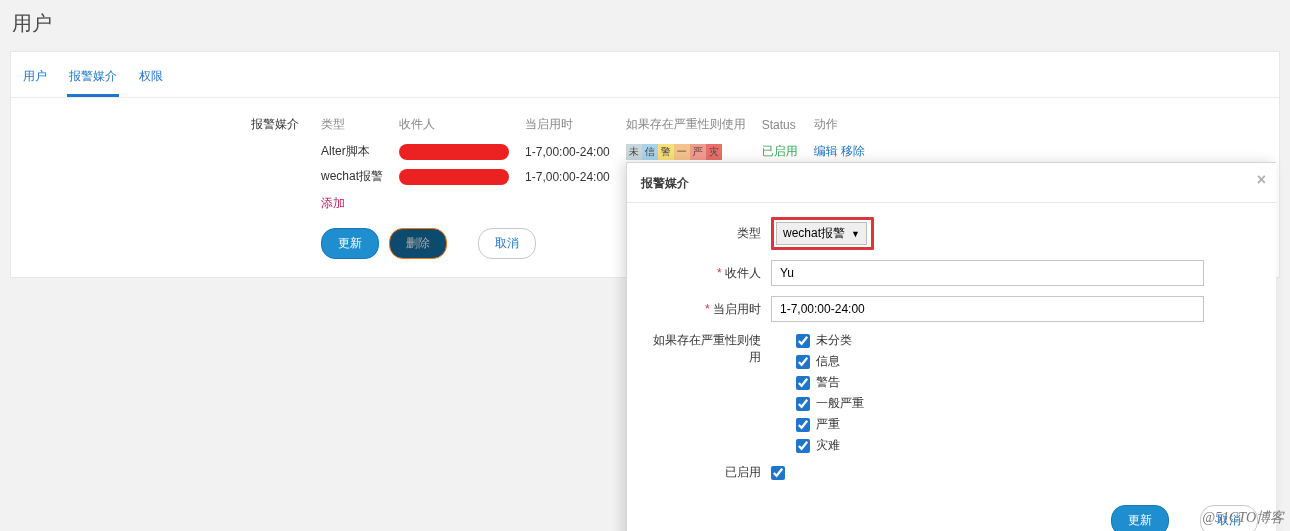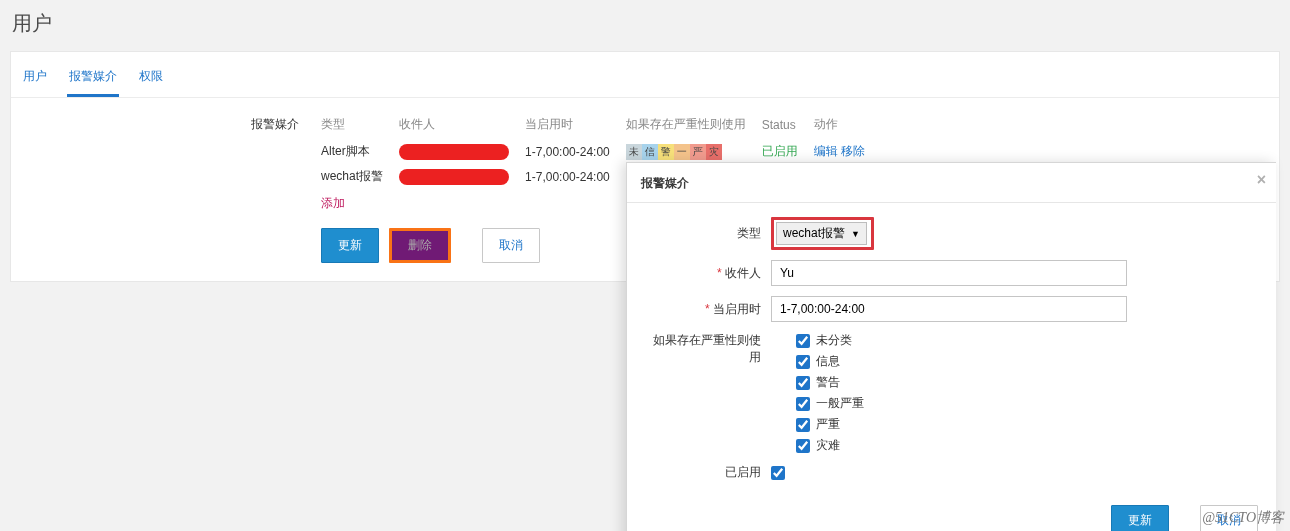--- a/index.html
+++ b/index.html
@@ -14,36 +14,36 @@
   table{border-collapse:collapse;}
   th{text-align:left;color:#888;font-weight:normal;padding:2px 16px 6px 0;white-space:nowrap;}
   td{padding:4px 16px 4px 0;vertical-align:middle;color:#333;white-space:nowrap;}
   .redblob{display:inline-block;width:110px;height:16px;background:#ec2121;border-radius:12px;vertical-align:middle;}
   .sev{display:inline-flex;}
   .sev span{width:16px;height:16px;display:inline-flex;align-items:center;justify-content:center;font-size:10px;color:#444;}
   .status-on{color:#34a853;}
   .linky{color:#1f75c9;cursor:pointer;}
   .addlink{color:#be185d;padding-top:6px;display:inline-block;text-align:center;}
   .btnrow{padding:16px 0 0 310px;display:flex;gap:10px;}
-  button{cursor:pointer;border-radius:1px;}
+  button{cursor:pointer;border-radius:14px;}
   .btn-primary{background:#1f8ecf;color:#fff;border:1px solid #1779b6;padding:6px 16px;}
-  .btn-ghost{background:#701a75;color:#aaa;border:3px solid #f97316;padding:6px 16px;}
+  .btn-ghost{background:#0c4a6e;color:#aaa;border:1px solid #f97316;padding:6px 16px;}
   .btn-neutral{background:#fff;color:#1f75c9;border:1px solid #c8c8c8;padding:6px 16px;margin-left:21px;}
   
   .modal{position:absolute;left:626px;top:162px;width:650px;background:#fff;border-left:1px solid #d6d6d6;border-top:1px solid #d6d6d6;box-shadow:-4px 0 12px rgba(0,0,0,0.14);}
   .m-head{padding:10px 14px;border-bottom:1px solid #e6e6e6;position:relative;font-size:15px;font-weight:bold;color:#3a3a3a;}
   .m-close{position:absolute;right:10px;top:8px;color:#b0b0b0;font-size:16px;cursor:pointer;}
   .m-body{padding:14px 18px 0 18px;}
   .frow{display:flex;align-items:center;margin-bottom:10px;}
   .flabel{width:126px;text-align:right;padding-right:10px;color:#333;}
   .req::before{content:"* ";color:#d9363e;}
   .selectwrap{border:3px solid #d9363e;padding:2px 4px 2px 2px;display:inline-flex;align-items:center;border-radius:1px;}
   .faux-select{border:1px solid #bdbdbd;background:#efefef;padding:2px 6px;display:inline-flex;align-items:center;gap:6px;font-size:12px;}
   .caret{font-size:9px;}
-  input[type=text]{width:356px;border:1px solid #c5c5c5;padding:5px 8px;font-size:12px;}
+  input[type=text]{width:433px;border:1px solid #c5c5c5;padding:5px 8px;font-size:12px;}
   .checks{display:flex;flex-direction:column;gap:4px;}
   .checkline{display:flex;align-items:center;gap:6px;color:#333;margin-left:25px;}
   input[type=checkbox]{width:14px;height:14px;accent-color:#1f75c9;}
   .m-foot{display:flex;justify-content:flex-end;gap:10px;padding:14px 18px;margin-top:8px;}
   .watermark{position:absolute;right:6px;bottom:4px;color:#777;font-size:14px;font-style:italic;font-family:Georgia,serif;}
 </style>
 </head>
 <body>
 
 <div class="page-title">用户</div>

